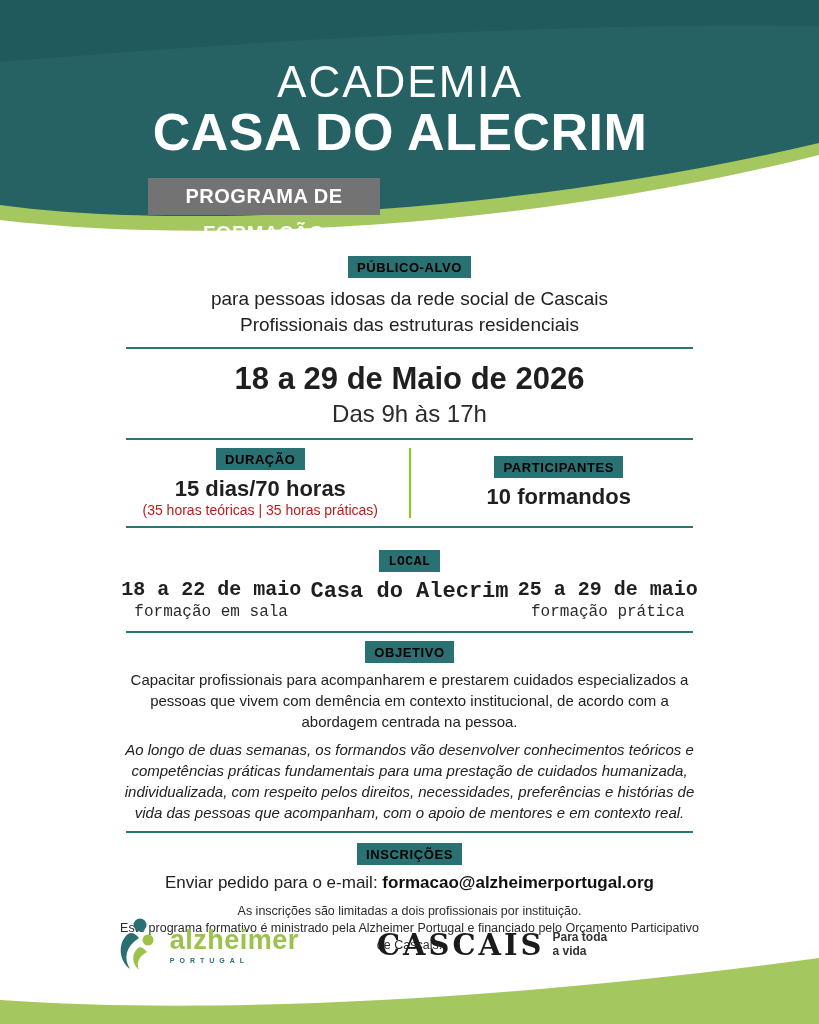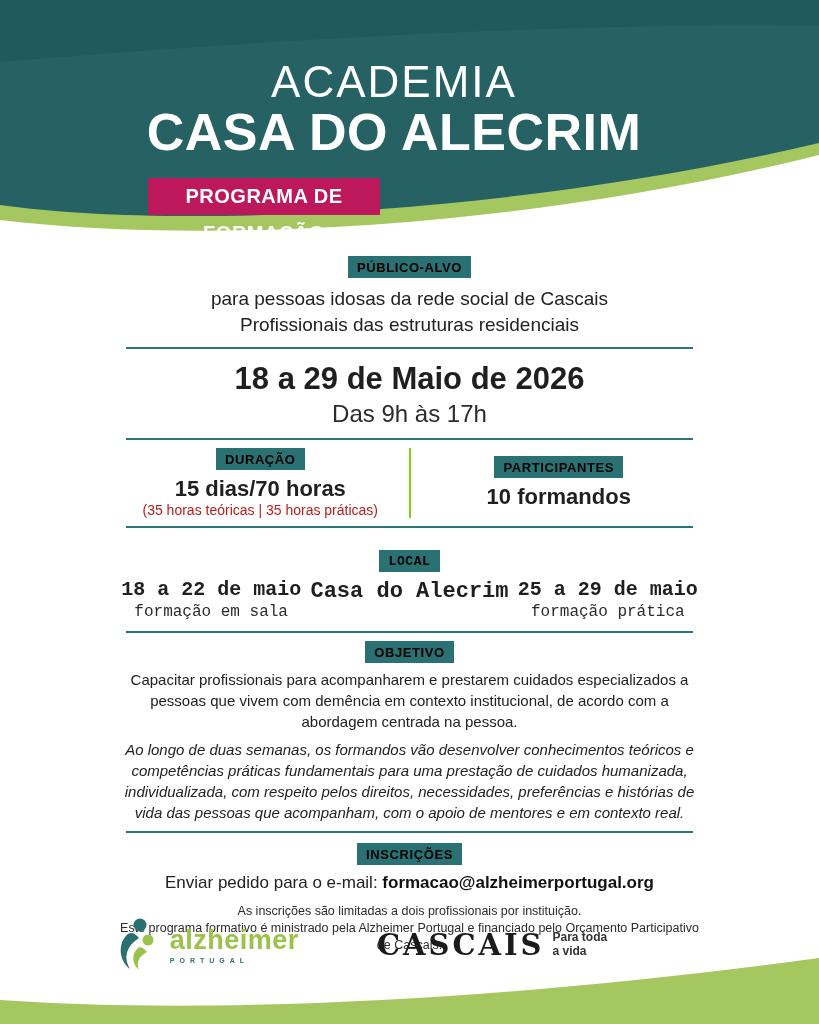--- a/index.html
+++ b/index.html
@@ -1,27 +1,27 @@
 <!DOCTYPE html>
 <html><head>
 <meta charset="utf-8">
 <style>
   html,body{margin:0;padding:0;}
   body{background:#e8e8e8;font-family:"Liberation Sans",sans-serif;}
   .poster{position:relative;width:819px;height:1024px;margin:0 auto;background:#ffffff;overflow:hidden;}
 
   
-  .header{position:absolute;top:0;left:0;width:788px;height:250px;}
+  .header{position:absolute;top:0;left:0;width:788px;height:250px;padding-left:12px;}
   .header svg{position:absolute;top:0;left:0;display:block;}
   .title1{position:absolute;top:57px;left:0;right:0;text-align:center;
           color:#ffffff;font-size:44px;font-weight:400;letter-spacing:2px;}
   .title2{position:absolute;top:102px;left:0;right:0;text-align:center;
           color:#ffffff;font-size:52px;font-weight:800;letter-spacing:0.5px;}
   .program-badge{position:absolute;top:178px;left:148px;width:232px;height:37px;
-          background:#be185d;color:#ffffff;font-size:20px;font-weight:600;
+          background:#737373;color:#ffffff;font-size:20px;font-weight:600;
           letter-spacing:0.5px;text-align:center;line-height:37px;}
 
   
   .content{position:absolute;top:250px;left:112px;width:595px;text-align:center;color:#1f1f1f;}
   .pill{display:inline-block;background:#2a7173;color:#000000;font-size:13px;
         font-weight:bold;letter-spacing:0.6px;padding:4px 9px 3px;}
   .divider{border:none;border-top:2px solid #2b7577;margin:0 14px;}
 
   .audience{padding-top:6px;padding-bottom:9px;}
   .audience .lines{margin-top:8px;font-size:19px;line-height:1.38;color:#222;}

